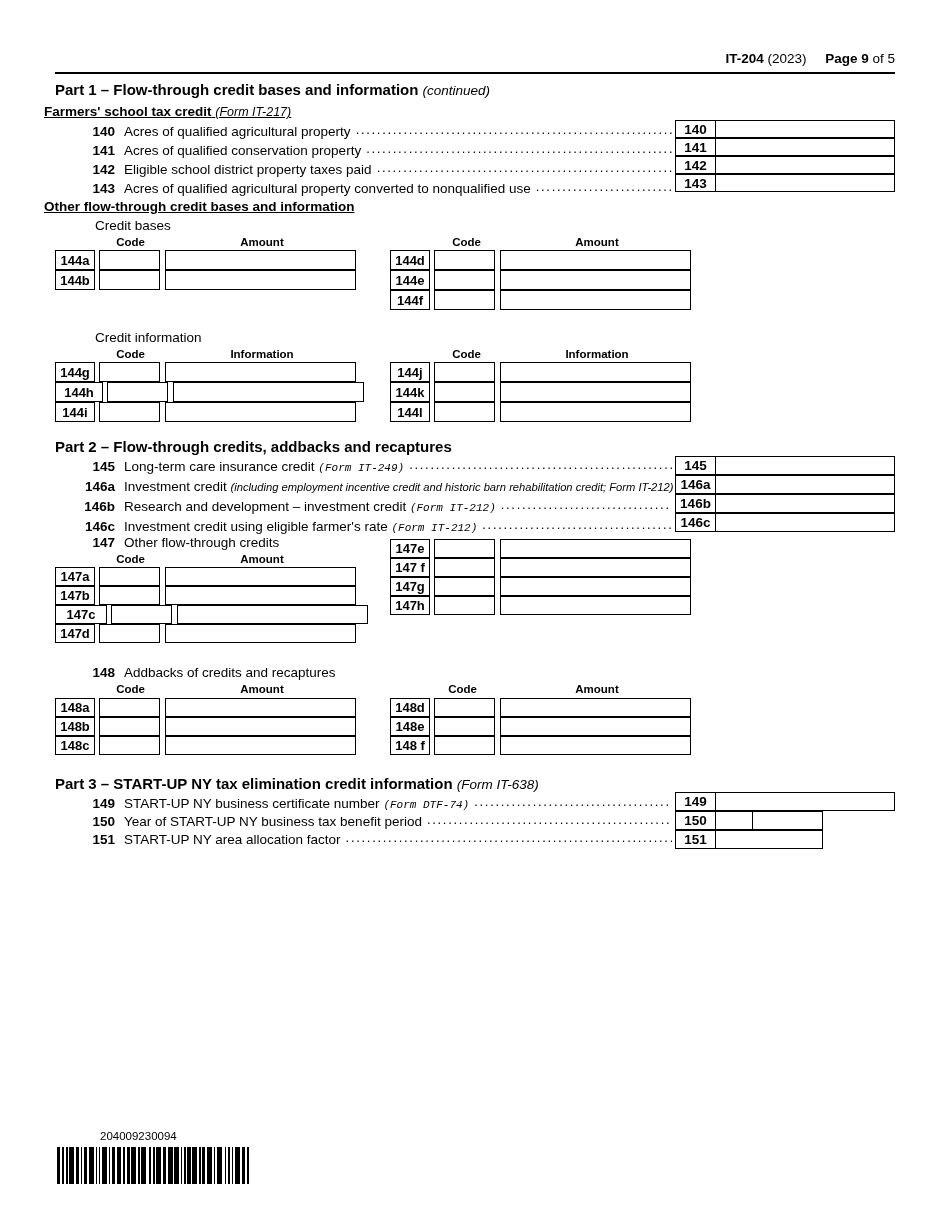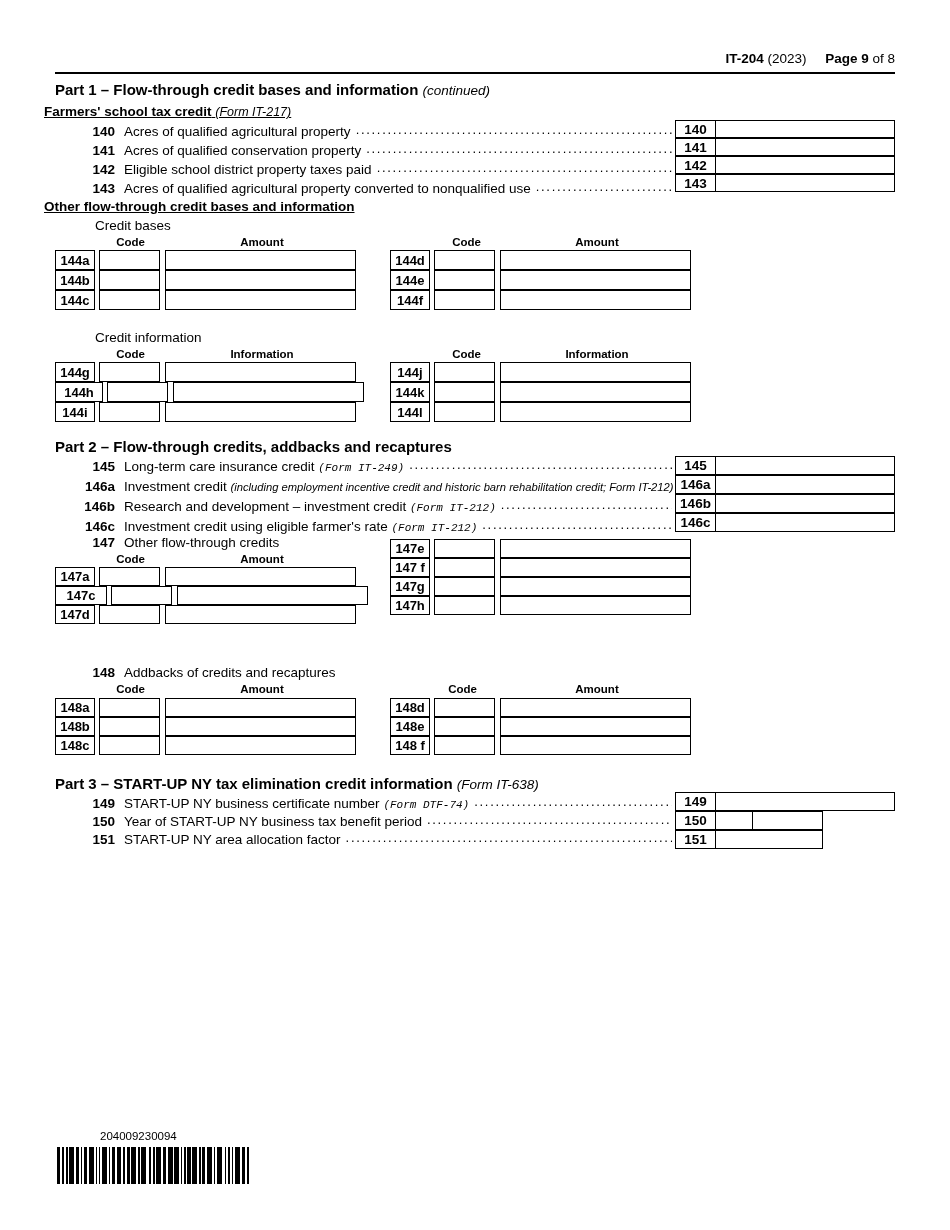--- a/index.html
+++ b/index.html
@@ -189,21 +189,21 @@
 <body>
 
 <div class="page">
 
   <div class="pagehead">
     <span class="b">IT-204</span>
     <span> </span><span>(2023)</span>
     <span class="sp"></span>
     <span class="b">Page</span>
     <span> </span><span class="b">9</span>
-    <span> </span><span>of 8</span>
+    <span> </span><span>of 5</span>
   </div>
   <div class="rule"></div>
 
   <div class="part-head" style="top:81px;">
     <span>Part 1 – Flow-through credit bases and information</span>
     <span class="norm">(continued)</span>
   </div>
 
   <div class="sub-head" style="top:104px;">
     <span>Farmers' school tax credit</span>
@@ -267,27 +267,20 @@
       <div class="gap" style="width:5px;"></div>
       <div class="cell" style="width:191px; height:20px;"></div>
     </div>
     <div class="grow r-mid">
       <div class="lbl" style="width:40px; height:20px;">144b</div>
       <div class="gap" style="width:4px;"></div>
       <div class="cell" style="width:61px; height:20px;"></div>
       <div class="gap" style="width:5px;"></div>
       <div class="cell" style="width:191px; height:20px;"></div>
     </div>
-    <div class="grow r-bot">
-      <div class="lbl" style="width:40px; height:20px;">144c</div>
-      <div class="gap" style="width:4px;"></div>
-      <div class="cell" style="width:61px; height:20px;"></div>
-      <div class="gap" style="width:5px;"></div>
-      <div class="cell" style="width:191px; height:20px;"></div>
-    </div>
   </div>
 
   <div class="grid" style="left:390px; top:250px;">
     <div class="grow r-top">
       <div class="lbl" style="width:40px; height:20px;">144d</div>
       <div class="gap" style="width:4px;"></div>
       <div class="cell" style="width:61px; height:20px;"></div>
       <div class="gap" style="width:5px;"></div>
       <div class="cell" style="width:191px; height:20px;"></div>
     </div>
@@ -416,20 +409,27 @@
 
   <div class="grid" style="left:55px; top:567px;">
     <div class="grow r-top">
       <div class="lbl" style="width:40px; height:19px;">147a</div>
       <div class="gap" style="width:4px;"></div>
       <div class="cell" style="width:61px; height:19px;"></div>
       <div class="gap" style="width:5px;"></div>
       <div class="cell" style="width:191px; height:19px;"></div>
     </div>
     <div class="grow r-mid">
+      <div class="lbl" style="width:40px; height:19px;">147b</div>
+      <div class="gap" style="width:4px;"></div>
+      <div class="cell" style="width:61px; height:19px;"></div>
+      <div class="gap" style="width:5px;"></div>
+      <div class="cell" style="width:191px; height:19px;"></div>
+    </div>
+    <div class="grow r-mid">
       <div class="lbl" style="width:52px; height:19px;">147c</div>
       <div class="gap" style="width:4px;"></div>
       <div class="cell" style="width:61px; height:19px;"></div>
       <div class="gap" style="width:5px;"></div>
       <div class="cell" style="width:191px; height:19px;"></div>
     </div>
     <div class="grow r-bot">
       <div class="lbl" style="width:40px; height:19px;">147d</div>
       <div class="gap" style="width:4px;"></div>
       <div class="cell" style="width:61px; height:19px;"></div>

